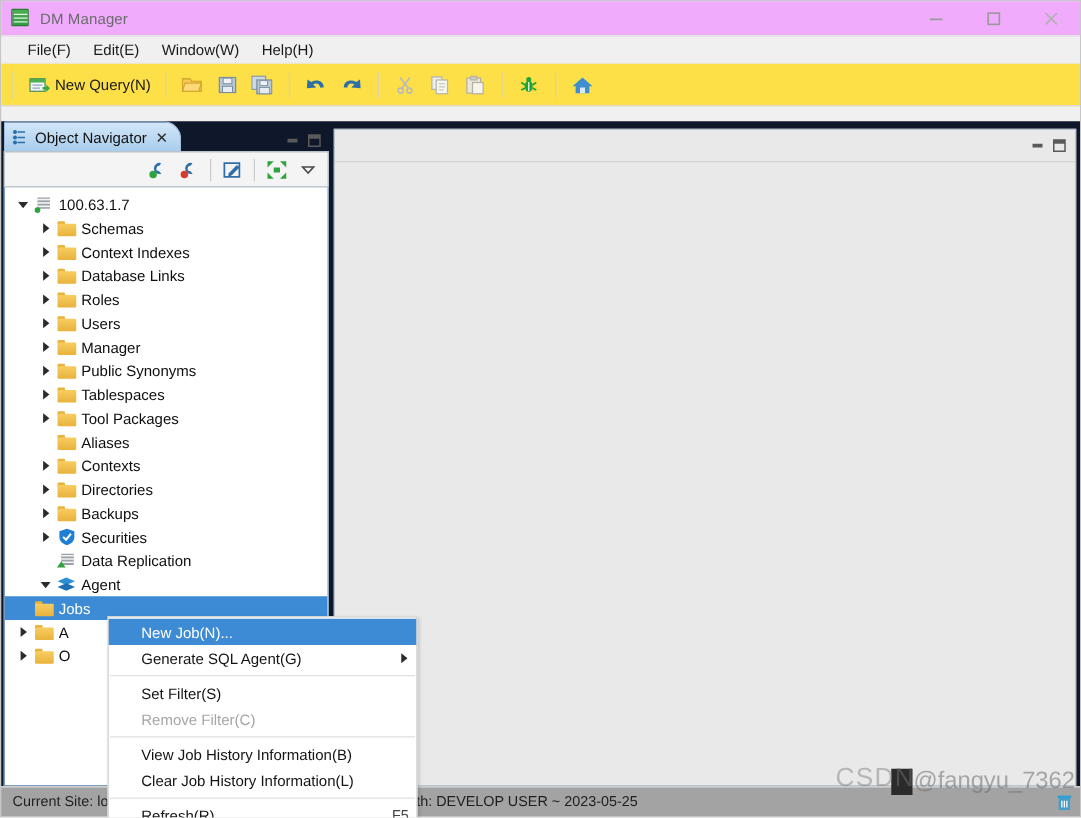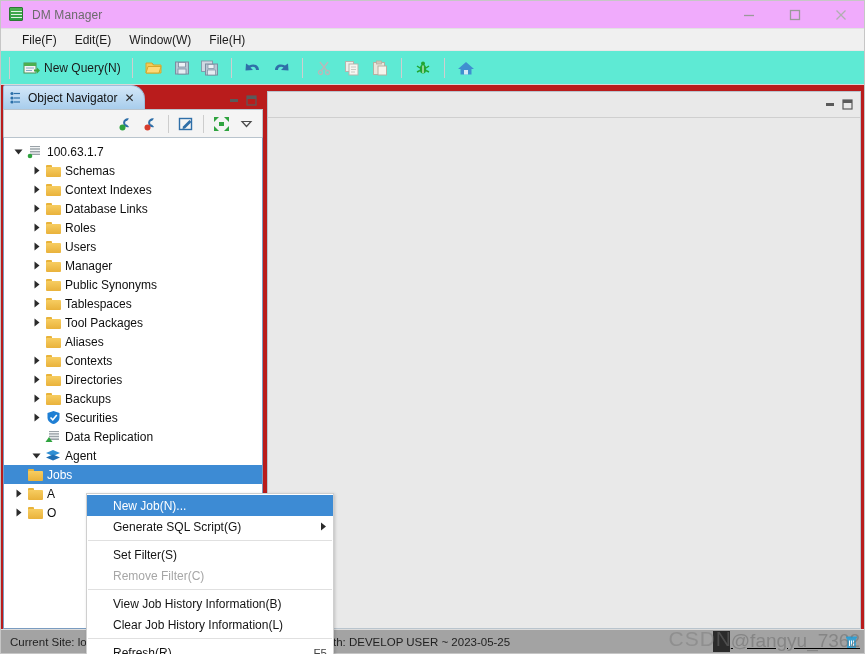--- a/index.html
+++ b/index.html
@@ -75,21 +75,21 @@
   .menubar-item {
     padding: 2px 9px;
     font-size: 12px; color: #1a1a1a;
     line-height: 16px;
     white-space: nowrap;
   }
 
   
   .toolbar {
     height: 34px; min-height: 34px;
-    background: #5eead4;
+    background: #fde047;
     display: flex; align-items: center;
     padding-left: 6px;
     border-bottom: 1px solid #d9d9d9;
   }
   .tb-grip {
     width: 3px; height: 22px;
     border-left: 1px solid #cfcfcf;
     margin: 0 5px 0 2px;
   }
   .tb-sep {
@@ -102,24 +102,25 @@
     padding: 0 3px; gap: 3px;
     border: 1px solid transparent; border-radius: 2px;
   }
   .tb-label { font-size: 12px; color: #1a1a1a; white-space: nowrap; }
   .tb-icon { width: 20px; height: 20px; display: flex; align-items: center; justify-content: center; }
   .tb-icon svg { display: block; }
 
   
   .body-area {
     flex: 1; display: flex;
-    background: #b91c1c;
+    background: #0f172a;
     padding: 0;
     min-height: 0;
     position: relative;
+    margin-top: 12px;
   }
 
   
   .left-pane {
     width: 262px; min-width: 262px;
     display: flex; flex-direction: column;
     padding: 0 0 0 2px;
     min-height: 0;
   }
   .vtab-row {
@@ -280,23 +281,23 @@
   }
   .mi .submark {
     margin-left: auto; padding-left: 18px;
     display: flex; align-items: center;
   }
   .msep { height: 1px; background: #e0e0e0; margin: 3px 1px; }
 
   
   .wm {
     position: absolute;
-    right: 4px; bottom: 1px;
+    right: 4px; bottom: 17px;
     display: flex; align-items: flex-end;
-    z-index: 30; pointer-events: none; text-decoration: underline;
+    z-index: 30; pointer-events: none;
   }
   .wm-csdn {
     font-size: 21px; color: rgba(120,120,120,.45);
     font-family: "Liberation Sans", sans-serif;
     letter-spacing: 1px;
     position: absolute; right: 128px; bottom: 1px;
     white-space: nowrap;
   }
   .wm-handle {
     font-size: 19px; color: rgba(110,110,110,.55);
@@ -337,21 +338,21 @@
             <line x1="10.5" y1="1.5" x2="1.5" y2="10.5" stroke="#b0b0b0" stroke-width="1.3"></line>
           </svg>
       </div>
     </div>
   </div>
 
   <div class="menubar">
     <div class="menubar-item">File(F)</div>
     <div class="menubar-item">Edit(E)</div>
     <div class="menubar-item">Window(W)</div>
-    <div class="menubar-item">File(H)</div>
+    <div class="menubar-item">Help(H)</div>
   </div>
 
   <div class="toolbar">
     <div class="tb-grip"></div>
 
     <div class="tb-btn">
       <span class="tb-icon">
         <svg width="17" height="16" viewBox="0 0 17 16">
           <rect x="1" y="3" width="12" height="10" fill="#f5f5f5" stroke="#4f8f52" stroke-width="1"></rect>
           <rect x="1" y="3" width="12" height="3" fill="#4caf50"></rect>
@@ -894,21 +895,21 @@
     <span class="wm-handle">@fangyu_7362</span>
   </div>
 
   <div class="ctxmenu">
 
     <div class="mi hl">
       <span>New Job(N)...</span>
     </div>
 
     <div class="mi">
-      <span>Generate SQL Script(G)</span>
+      <span>Generate SQL Agent(G)</span>
       <span class="submark">
         <svg width="7" height="9" viewBox="0 0 7 9">
             <path d="M1 0.5 v8 l5 -4 z" fill="#2b2b2b"></path>
           </svg>
       </span>
     </div>
 
     <div class="msep"></div>
 
     <div class="mi">

